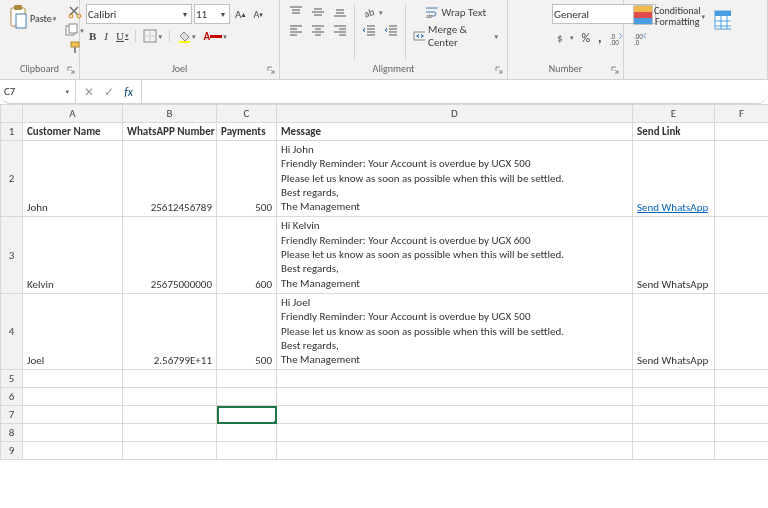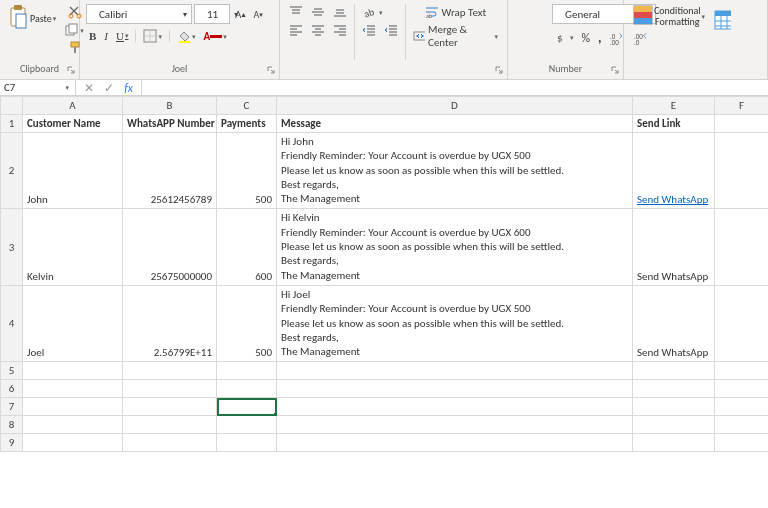--- a/index.html
+++ b/index.html
@@ -8,28 +8,28 @@
 .group { border-right: 1px solid #d3d3d3; padding: 2px 4px 0; display: flex; flex-direction: column; position: relative; }
 .group-label { text-align: center; font-size: 10px; color: #666; padding: 2px 0; position: absolute; bottom: 2px; left: 0; right: 0; }
 .group-body { display: flex; align-items: flex-start; height: 60px; }
 .dialog-launcher { position: absolute; right: 2px; bottom: 3px; width: 12px; height: 12px; display: flex; align-items: center; justify-content: center; cursor: pointer; }
 .dialog-launcher svg { width: 8px; height: 8px; }
 .stack { display: flex; flex-direction: column; gap: 2px; padding: 2px; }
 .row { display: flex; align-items: center; gap: 2px; }
 .btn { display: inline-flex; align-items: center; justify-content: center; padding: 1px 3px; cursor: pointer; color: #444; font-size: 11px; }
 .ddrop { font-size: 7px; color: #666; margin-left: 1px; }
 .combo { display: flex; align-items: center; border: 1px solid #c0c0c0; background: #fff; height: 20px; font-size: 11px; }
-.combo .text { padding: 0 12px; flex: 1; text-align: left; }
+.combo .text { padding: 0 1px; flex: 1; text-align: left; }
 .combo .arr { padding: 0 4px; color: #444; font-size: 8px; }
 .big-btn { display: flex; flex-direction: row; align-items: center; justify-content: center; padding: 2px 4px; cursor: pointer; font-size: 10px; color: #333; }
 .big-btn svg, .big-btn .ico { margin-bottom: 2px; }
 .sep-v { width: 1px; background: #d3d3d3; margin: 2px 2px; align-self: stretch; }
 
 
-#fbar { display: flex; align-items: center; border-bottom: 1px solid #d3d3d3; height: 16px; background: #fff; }
+#fbar { display: flex; align-items: center; border-bottom: 1px solid #d3d3d3; height: 24px; background: #fff; border-radius: 11px; }
 #namebox { width: 76px; border-right: 1px solid #d3d3d3; display: flex; align-items: center; height: 100%; padding: 0 2px 0 4px; }
 #namebox .arr { font-size: 7px; color: #666; margin-left: auto; padding: 0 4px; }
 #fx-btns { display: flex; align-items: center; gap: 2px; padding: 0 4px; border-right: 1px solid #d3d3d3; height: 100%; }
 #fx-btns .btn { padding: 0 4px; color: #999; font-size: 12px; }
 #fx-input { flex: 1; padding: 0 4px; height: 100%; display: flex; align-items: center; }
 
 
 #grid-wrap { position: relative; height: 404px; overflow: hidden; background: #fff; }
 table.sheet { border-collapse: collapse; table-layout: fixed; width: 100%; }
 table.sheet th, table.sheet td { border: 1px solid #d9d9d9; font-size: 11px; font-family: Calibri, Arial, sans-serif; overflow: hidden; }
@@ -222,20 +222,21 @@
         <span class="btn" style="gap:3px;">
             <svg width="14" height="14">
               <rect x="1" y="3" width="12" height="8" fill="none" stroke="#888"></rect>
               <path d="M3 7h3M11 7h-3M6 5l-2 2 2 2M8 5l2 2-2 2" stroke="#3a7ac0" fill="none"></path>
             </svg>
             <span>Merge &amp; Center</span>
             <span class="ddrop">▾</span>
           </span>
       </div>
     </div>
+    <div class="group-label">Alignment</div>
     <div class="dialog-launcher">
         <svg viewBox="0 0 8 8">
           <path d="M1 1h4M1 1v4M4 4l3 3M7 4v3h-3" stroke="#888" stroke-width="1" fill="none"></path>
         </svg>
       </div>
   </div>
 
   <div class="group" style="width:116px;">
     <div class="group-body">
       <div class="stack" style="width:100%;margin-left:38px;">
@@ -319,21 +320,21 @@
 </div>
 
 <div id="fbar">
   <div id="namebox">
     <span>C7</span>
     <span class="arr">▾</span>
   </div>
   <div id="fx-btns">
     <span class="btn">✕</span>
     <span class="btn">✓</span>
-    <span class="btn" style="font-style:italic;color:#3b82f6;">fx</span>
+    <span class="btn" style="font-style:italic;color:#0c4a6e;">fx</span>
   </div>
   <div id="fx-input"></div>
 </div>
 
 <div id="grid-wrap">
 <table class="sheet">
   <colgroup>
     <col style="width:22px">
     <col style="width:100px">
     <col style="width:94px">

